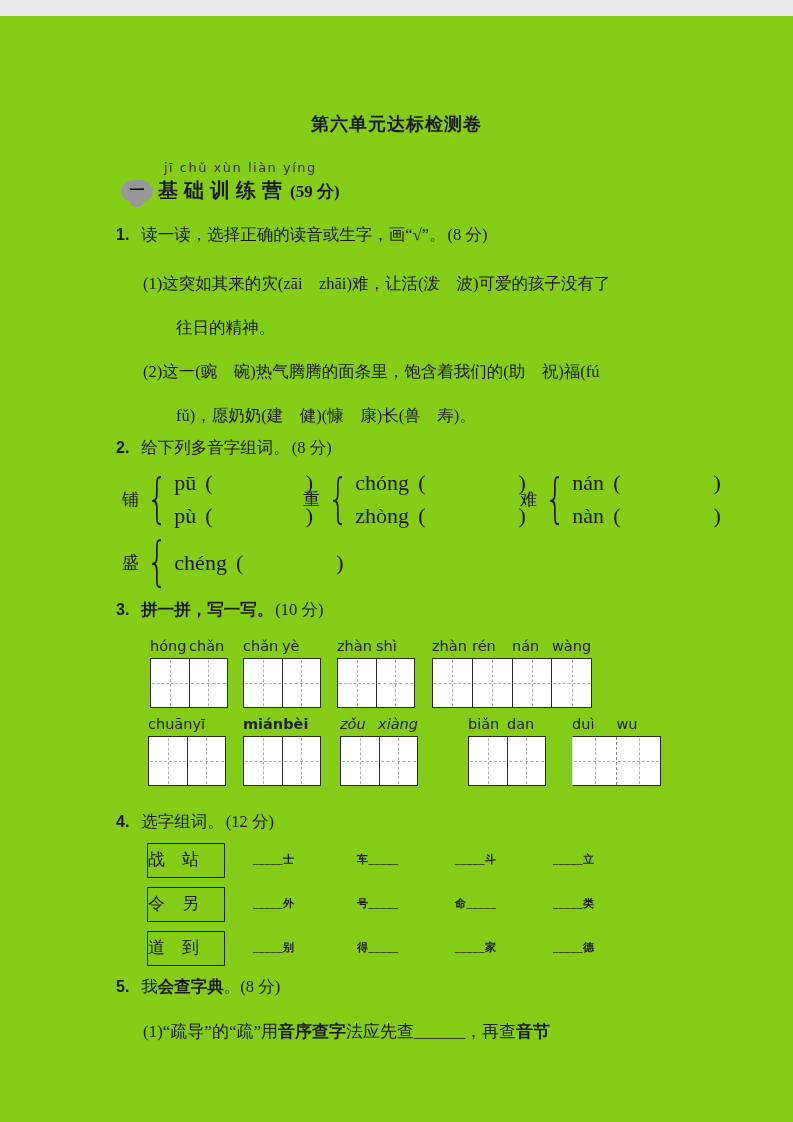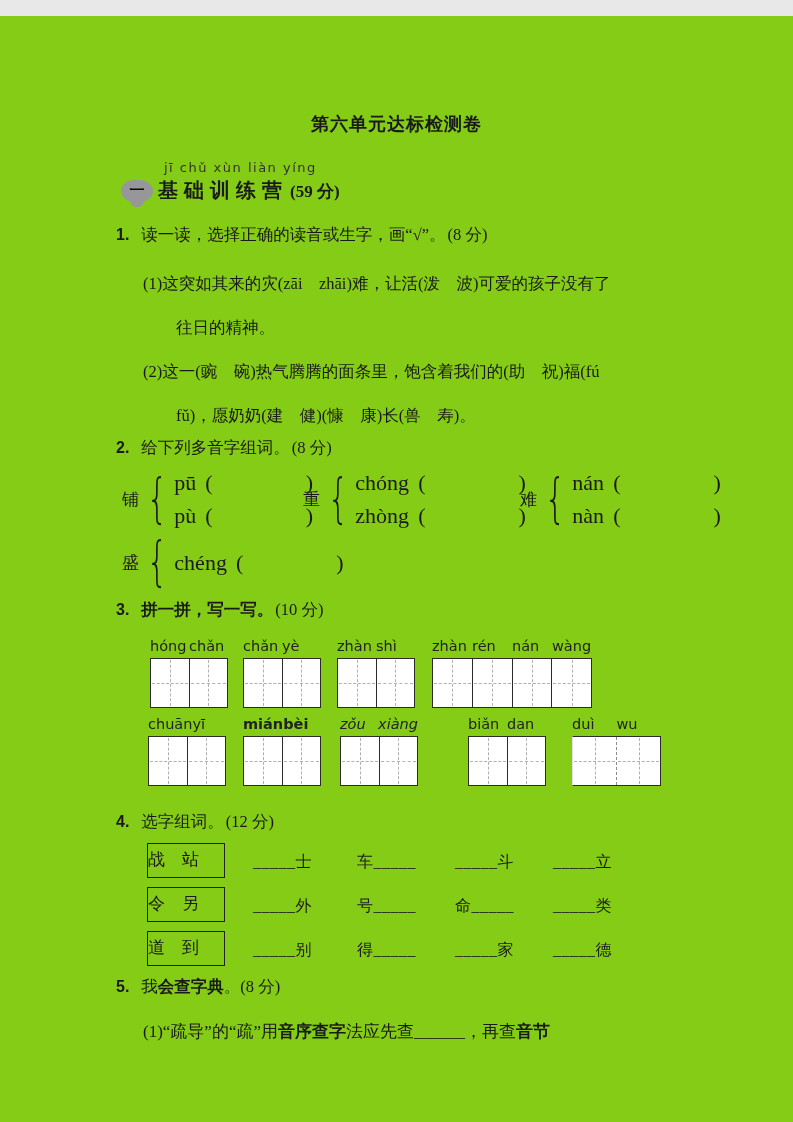--- a/index.html
+++ b/index.html
@@ -46,21 +46,21 @@
   .tzcell:last-child{border-right:none;}
   .tzcell::before{content:"";position:absolute;left:1px;right:1px;top:50%;border-top:1px dashed #b0b0b0;}
   .tzcell::after{content:"";position:absolute;top:1px;bottom:1px;left:50%;border-left:1px dashed #b0b0b0;}
   .faded{border-left-color:#e3e3e3;}
   .faded .tzcell{border-right:none;}
   .faded .tzcell:first-child{border-right:1px dashed #8a8a8a;}
 
   
   .charbox{position:absolute;width:76px;height:33px;border:1.5px solid #222;box-sizing:content-box;
            text-align:left;line-height:32px;font-size:17px;}
-  .wrow span{position:absolute;font-size:16px;letter-spacing:0.5px;}
+  .wrow span{position:absolute;font-size:11px;letter-spacing:0.5px;font-weight:bold;}
   .wc1{left:253px;} .wc2{left:357px;} .wc3{left:455px;} .wc4{left:553px;}
 </style>
 </head>
 <body>
 
 <div id="page">
 
   <div id="title" class="abs">第六单元达标检测卷</div>
 
   <div id="badge" class="abs">

